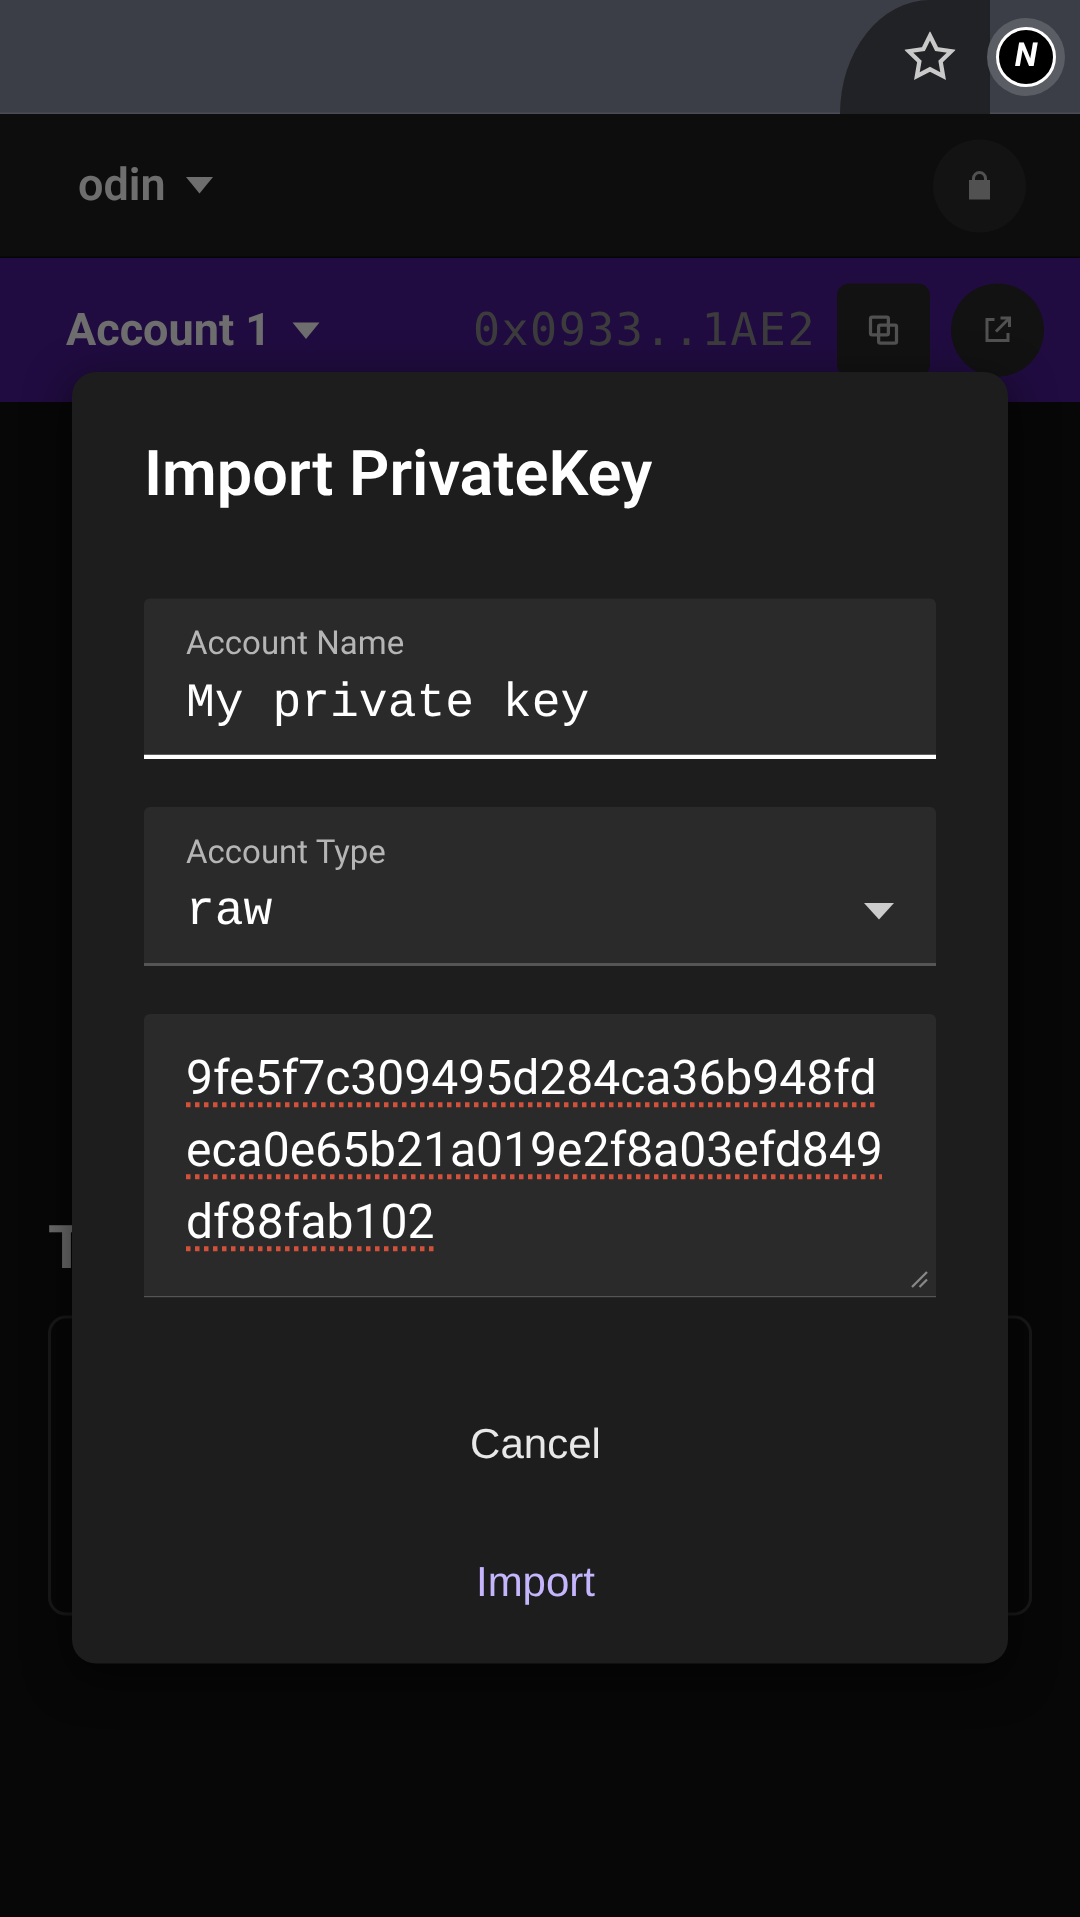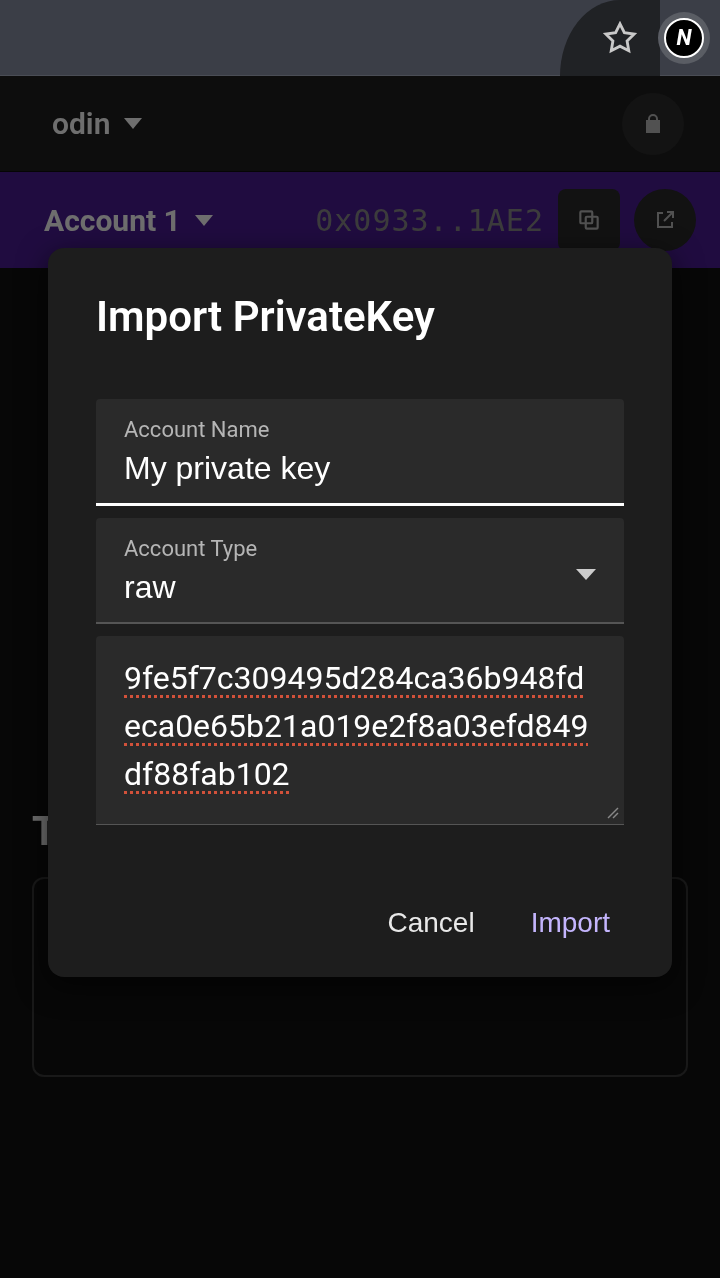--- a/index.html
+++ b/index.html
@@ -151,35 +151,35 @@
     }
     .dialog-title {
       font-size: 42px; font-weight: 600;
       margin-bottom: 58px;
     }
     .field {
       background: #2a2a2a;
       border-radius: 4px 4px 0 0;
       padding: 18px 28px 16px 28px;
       border-bottom: 2px solid #555;
-      margin-bottom: 12px;
+      margin-bottom: 32px;
     }
     .field.focused { border-bottom: 3px solid #fff; }
     .field-label {
       font-size: 22px;
       color: #b5b5b5;
       margin-bottom: 8px;
     }
     .field-input {
       background: transparent; border: none; outline: none;
       color: #fff; font-size: 32px; width: 100%;
-      font-family: Liberation Sans, sans-serif;
+      font-family: Liberation Mono, monospace;
     }
     .select-row {
-      display: flex; justify-content: space-between;
+      display: flex; align-items: center; justify-content: space-between;
     }
     .select-caret {
       width: 0; height: 0;
       border-left: 10px solid transparent;
       border-right: 10px solid transparent;
       border-top: 11px solid #ccc;
     }
     .field-textarea {
       background: transparent; border: none; outline: none;
       color: #fff; font-size: 32px; width: 100%;
@@ -203,20 +203,21 @@
       right: 4px; bottom: 4px;
       width: 16px; height: 16px;
       color: #888;
     }
     .dialog-actions {
       display: flex;
       justify-content: flex-end;
       gap: 40px;
       margin-top: 72px;
       padding-right: 6px;
+      flex-direction: column;
     }
     .btn {
       font-size: 28px;
       font-weight: 500;
       background: none;
       border: none;
       cursor: pointer;
       padding: 10px 8px;
     }
     .btn-cancel { color: #e8e8e8; }

